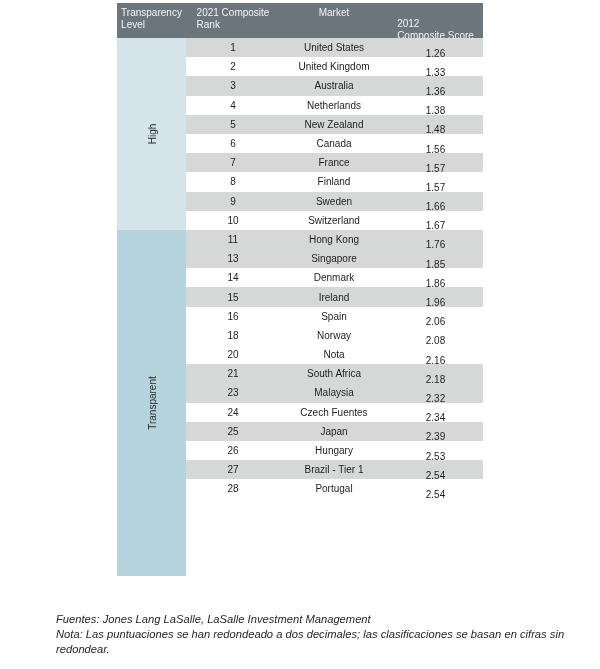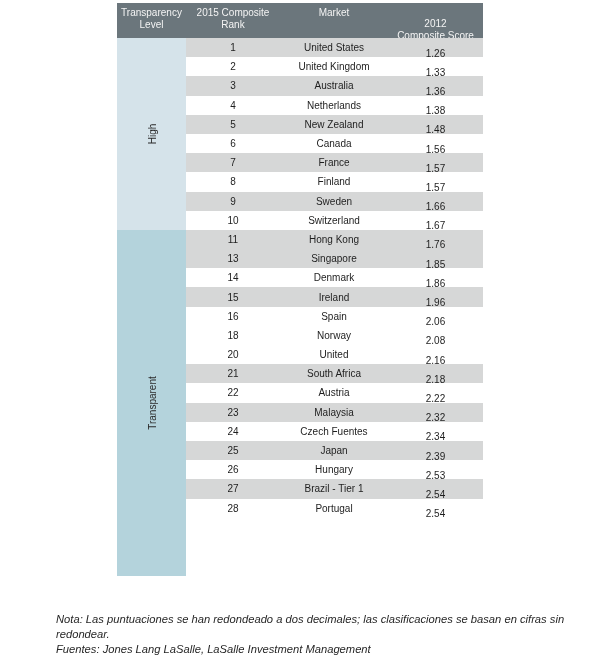--- a/index.html
+++ b/index.html
@@ -26,21 +26,21 @@
       height: 35px;
       background: #6b767c;
       color: #f4f4f4;
       font-size: 10px;
       line-height: 12px;
     }
     .header .hcell {
       display: flex;
       align-items: flex-start;
       justify-content: center;
-      text-align: center;
+      text-align: left;
       padding-top: 4px;
       box-sizing: border-box;
     }
     .c-level { width: 69px; }
     .c-rank { width: 94px; }
     .c-market { width: 108px; }
     .c-score { width: 95px; margin-top: 11px; }
 
     .body {
       display: flex;
@@ -102,21 +102,21 @@
 <div class="table-wrap">
   <div class="header">
     <div class="hcell c-level">
       <div>
         <div>Transparency</div>
         <div>Level</div>
       </div>
     </div>
     <div class="hcell c-rank">
       <div>
-        <div>2015 Composite</div>
+        <div>2021 Composite</div>
         <div>Rank</div>
       </div>
     </div>
     <div class="hcell c-market">
       <div>Market</div>
     </div>
     <div class="hcell c-score">
       <div>
         <div>2012</div>
         <div>Composite Score</div>
@@ -209,33 +209,28 @@
           <div class="cell c-market">Spain</div>
           <div class="cell c-score">2.06</div>
         </div>
         <div class="row plain">
           <div class="cell c-rank">18</div>
           <div class="cell c-market">Norway</div>
           <div class="cell c-score">2.08</div>
         </div>
         <div class="row plain">
           <div class="cell c-rank">20</div>
-          <div class="cell c-market">United</div>
+          <div class="cell c-market">Nota</div>
           <div class="cell c-score">2.16</div>
         </div>
         <div class="row shaded">
           <div class="cell c-rank">21</div>
           <div class="cell c-market">South Africa</div>
           <div class="cell c-score">2.18</div>
         </div>
-        <div class="row plain">
-          <div class="cell c-rank">22</div>
-          <div class="cell c-market">Austria</div>
-          <div class="cell c-score">2.22</div>
-        </div>
         <div class="row shaded">
           <div class="cell c-rank">23</div>
           <div class="cell c-market">Malaysia</div>
           <div class="cell c-score">2.32</div>
         </div>
         <div class="row plain">
           <div class="cell c-rank">24</div>
           <div class="cell c-market">Czech Fuentes</div>
           <div class="cell c-score">2.34</div>
         </div>
@@ -257,15 +252,15 @@
         <div class="row plain">
           <div class="cell c-rank">28</div>
           <div class="cell c-market">Portugal</div>
           <div class="cell c-score">2.54</div>
         </div>
       </div>
   </div>
 </div>
 
 <div class="footnote">
+  <div>Fuentes: Jones Lang LaSalle, LaSalle Investment Management</div>
   <div>Nota: Las puntuaciones se han redondeado a dos decimales; las clasificaciones  se basan en cifras sin redondear.</div>
-  <div>Fuentes: Jones Lang LaSalle, LaSalle Investment Management</div>
 </div>
 
 </body></html>

